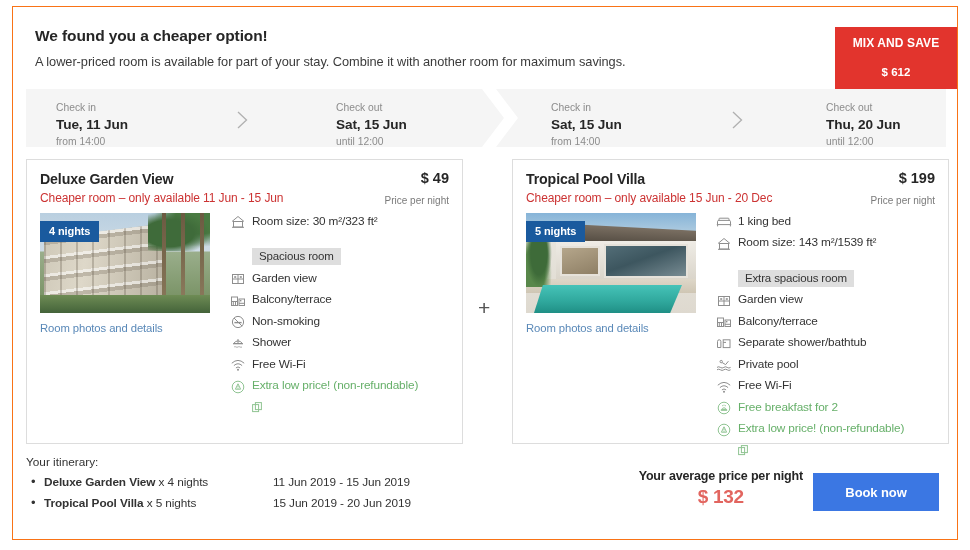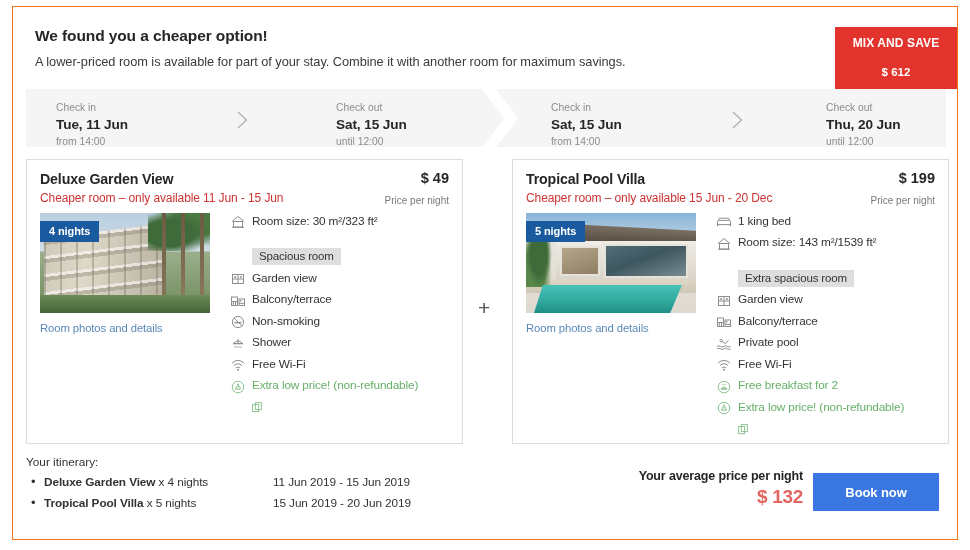--- a/index.html
+++ b/index.html
@@ -405,21 +405,21 @@
     left: 229px;
     top: 0;
     font-weight: normal;
     white-space: nowrap;
   }
 
   .avg-block {
     position: absolute;
     right: 143px;
     top: 14px;
-    text-align: right;
+    text-align: center;
   }
   .avg-lbl {
     font-size: 12.5px;
     font-weight: bold;
     color: #262626;
     letter-spacing: -0.15px;
   }
   .avg-amt {
     font-size: 19px;
     font-weight: bold;
@@ -696,20 +696,30 @@
                     <rect x="1.5" y="3" width="6" height="8.5" fill="none" stroke="#8e8e8e" stroke-width="1"></rect>
                     <path d="M1.5 7.5 H7.5 M3.3 7.5 V11.5 M5.5 7.5 V11.5" stroke="#8e8e8e" stroke-width="1"></path>
                     <rect x="9" y="5" width="5.5" height="6.5" fill="none" stroke="#8e8e8e" stroke-width="1"></rect>
                     <rect x="10" y="6" width="1.4" height="1.4" fill="#8e8e8e"></rect>
                     <path d="M9 9.3 H14.5" stroke="#8e8e8e" stroke-width="1"></path>
                   </svg>
             </span>
             <span class="amen-txt">Balcony/terrace</span>
           </div>
 
+          <div class="amen-row">
+            <span class="amen-ico">
+              <svg width="16" height="14" viewBox="0 0 16 14">
+                    <path d="M1.5 4.5 Q1.5 2.8 3.2 2.8 Q4.9 2.8 4.9 4.5 V10.5 H1.5 Z" fill="none" stroke="#8e8e8e" stroke-width="1"></path>
+                    <rect x="7.2" y="2.8" width="6.8" height="7.8" fill="none" stroke="#8e8e8e" stroke-width="1"></rect>
+                    <path d="M7.2 5.4 H10" stroke="#8e8e8e" stroke-width="1"></path>
+                  </svg>
+            </span>
+            <span class="amen-txt">Separate shower/bathtub</span>
+          </div>
 
           <div class="amen-row">
             <span class="amen-ico">
               <svg width="16" height="14" viewBox="0 0 16 14">
                     <circle cx="5.2" cy="3.6" r="1.2" fill="none" stroke="#8e8e8e" stroke-width="1"></circle>
                     <path d="M6.2 4.6 L9.6 6.6 L12.4 3.2" fill="none" stroke="#8e8e8e" stroke-width="1"></path>
                     <path d="M1 9.4 q1.7-1.3 3.4 0 t3.4 0 t3.4 0 t3.4 0" fill="none" stroke="#8e8e8e" stroke-width="1"></path>
                     <path d="M1 11.8 q1.7-1.3 3.4 0 t3.4 0 t3.4 0 t3.4 0" fill="none" stroke="#8e8e8e" stroke-width="1"></path>
                   </svg>
             </span>

